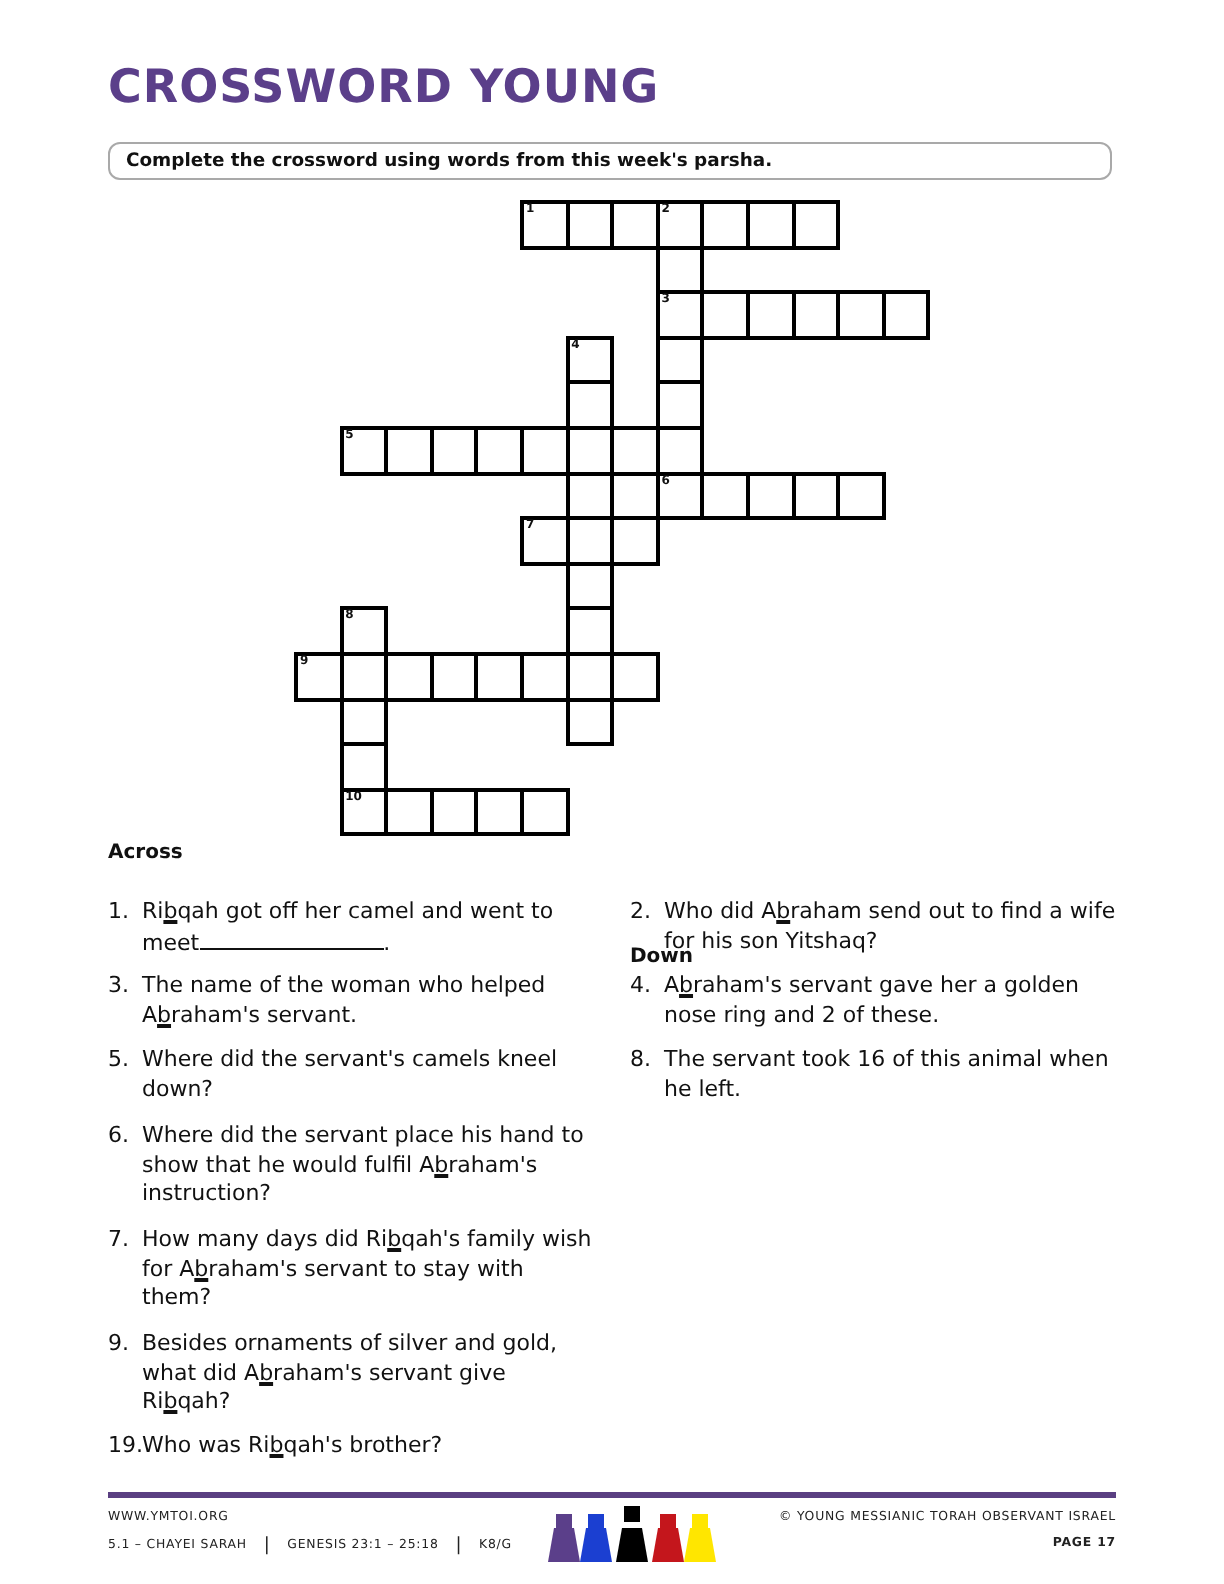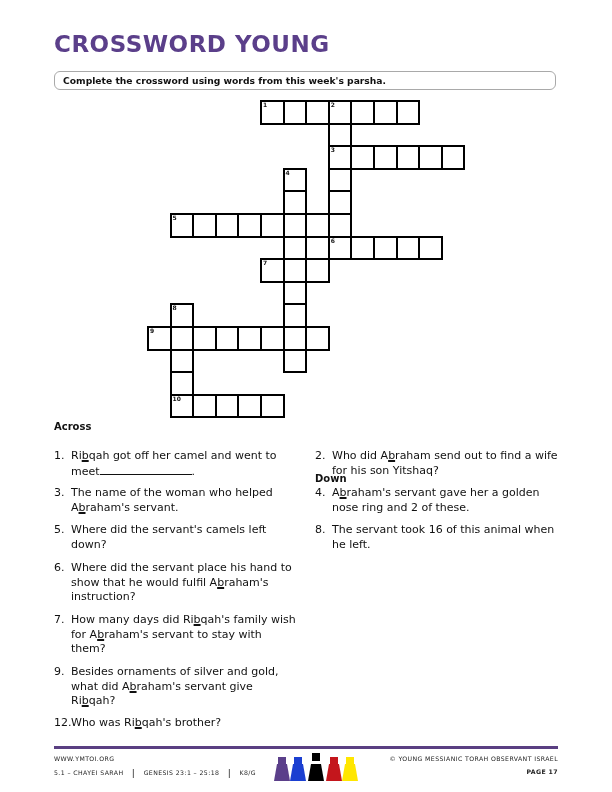--- a/index.html
+++ b/index.html
@@ -113,36 +113,36 @@
     <div class="clue" style="left: 54px; top: 449px;">
       <span class="n">1.</span>
       <span class="t">Ri<span class="u">b</span>qah got off her camel and went to meet<span class="blank"></span>.</span>
     </div>
     <div class="clue" style="left: 54px; top: 486px;">
       <span class="n">3.</span>
       <span class="t">The name of the woman who helped A<span class="u">b</span>raham's servant.</span>
     </div>
     <div class="clue" style="left: 54px; top: 523px;">
       <span class="n">5.</span>
-      <span class="t">Where did the servant's camels left down?</span>
+      <span class="t">Where did the servant's camels kneel down?</span>
     </div>
     <div class="clue" style="left: 54px; top: 561px;">
       <span class="n">6.</span>
       <span class="t">Where did the servant place his hand to show that he would fulfil A<span class="u">b</span>raham's instruction?</span>
     </div>
     <div class="clue" style="left: 54px; top: 613px;">
       <span class="n">7.</span>
       <span class="t">How many days did Ri<span class="u">b</span>qah's family wish for A<span class="u">b</span>raham's servant to stay with them?</span>
     </div>
     <div class="clue" style="left: 54px; top: 665px;">
       <span class="n">9.</span>
       <span class="t">Besides ornaments of silver and gold, what did A<span class="u">b</span>raham's servant give Ri<span class="u">b</span>qah?</span>
     </div>
     <div class="clue" style="left: 54px; top: 716px;">
-      <span class="n">12.</span>
+      <span class="n">19.</span>
       <span class="t">Who was Ri<span class="u">b</span>qah's brother?</span>
     </div>
   </div>
 
 <div class="heading" style="left:315px; top:427px;margin-top:46px;">Down</div>
 <div id="down-list">
     <div class="clue" style="left: 315px; top: 449px;">
       <span class="n">2.</span>
       <span class="t">Who did A<span class="u">b</span>raham send out to find a wife for his son Yitshaq?</span>
     </div>

